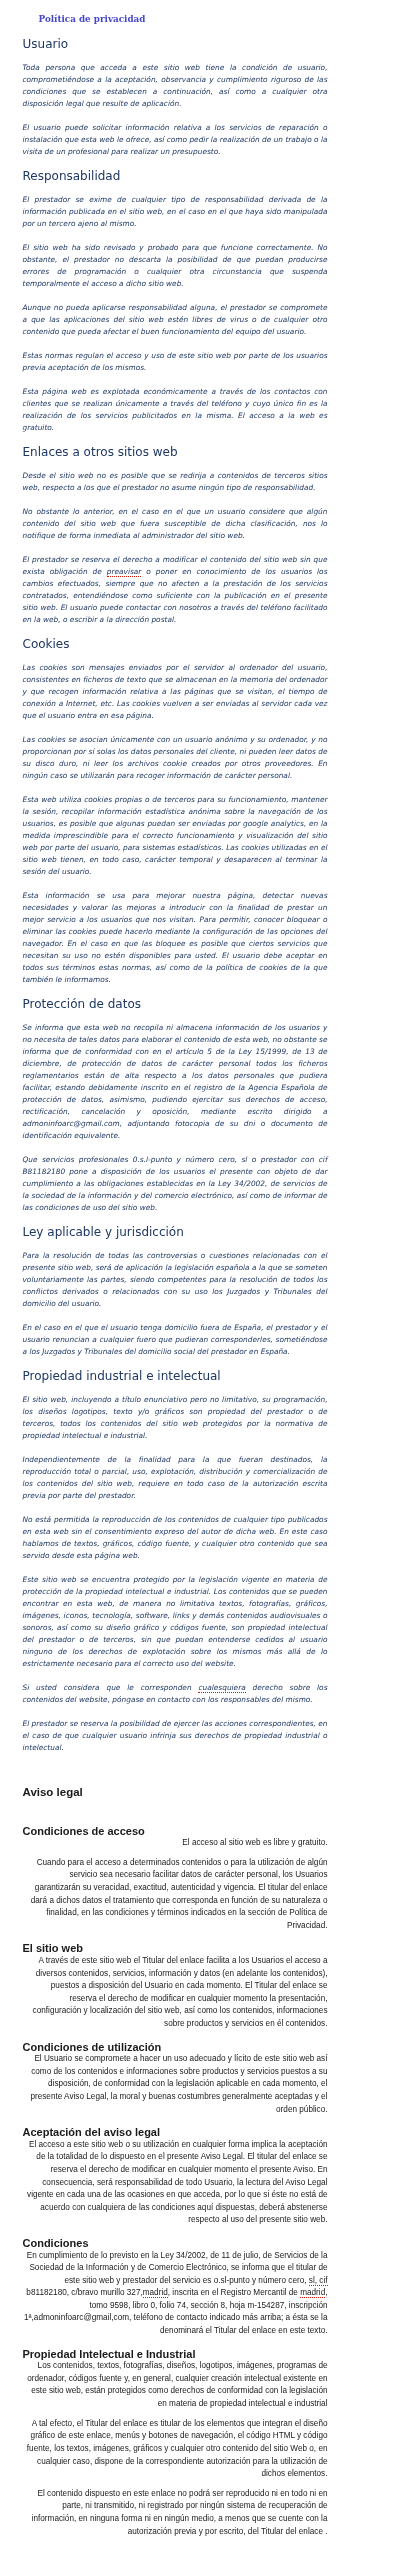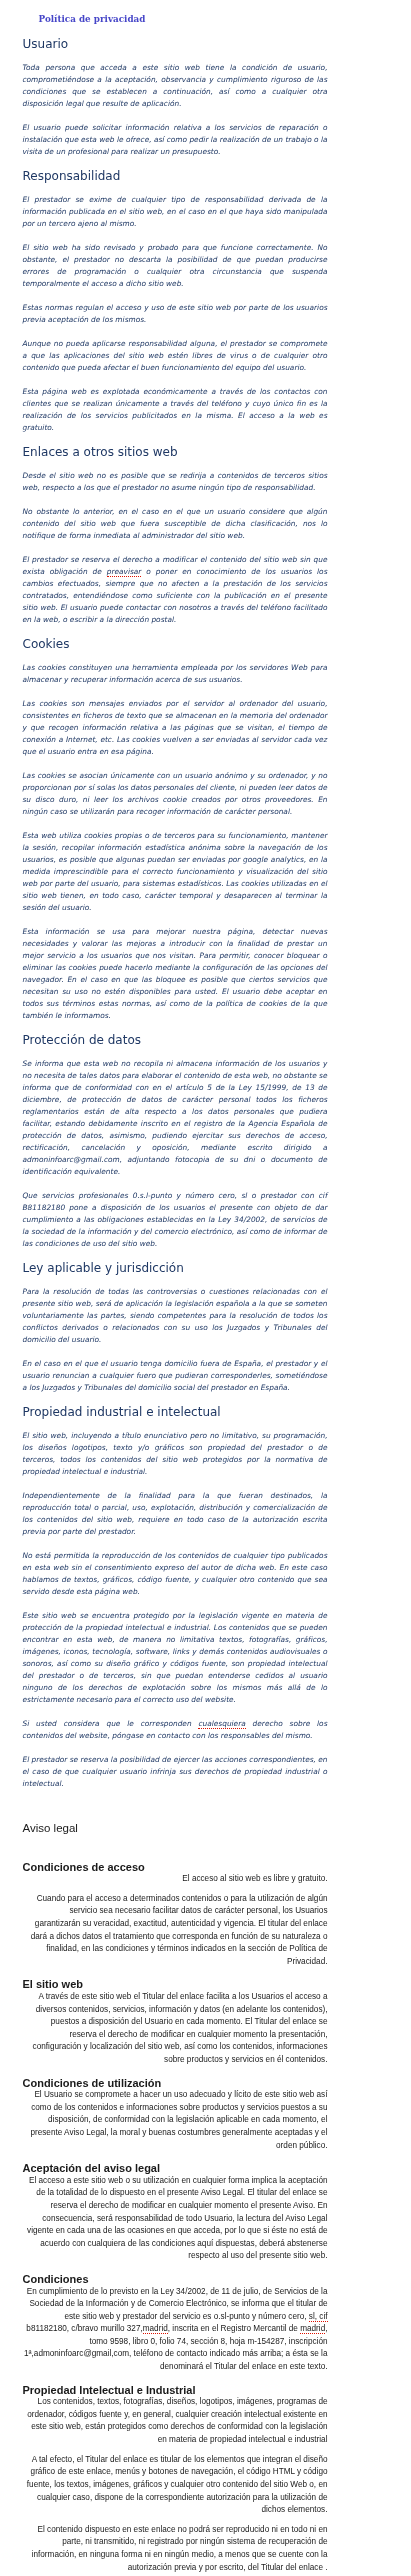--- a/index.html
+++ b/index.html
@@ -34,21 +34,21 @@
   
   .sec-aviso{
     font-family:"Liberation Sans",sans-serif;
     color:#1a1a1a;
     font-size:8.2px;
     line-height:12.6px;
     margin-top:32px;
   }
   .title-aviso{
     font-size:11.5px;
-    font-weight:normal;
+    font-weight:bold;
     color:#1a1a1a;
     margin:0 0 26px 0;
   }
   .sec-aviso .subhead{
     font-size:11px;
     font-weight:bold;
     margin:10px 0 0 0;
   }
   .sec-aviso p{
     margin:0 0 7.1px 0;
@@ -65,29 +65,28 @@
 
   <section class="sec sec-privacy">
     <h1 class="title-privacy">Política de privacidad</h1>
     <div class="blocks">
         <h2 class="subhead">Usuario</h2>
         <p class="para">Toda persona que acceda a este sitio web tiene la condición de usuario, comprometiéndose a la aceptación, observancia y cumplimiento riguroso de las condiciones que se establecen a continuación, así como a cualquier otra disposición legal que resulte de aplicación.</p>
         <p class="para">El usuario puede solicitar información relativa a los servicios de reparación o instalación que esta web le ofrece, así como pedir la realización de un trabajo o la visita de un profesional para realizar un presupuesto.</p>
         <h2 class="subhead">Responsabilidad</h2>
         <p class="para">El prestador se exime de cualquier tipo de responsabilidad derivada de la información publicada en el sitio web, en el caso en el que haya sido manipulada por un tercero ajeno al mismo.</p>
         <p class="para">El sitio web ha sido revisado y probado para que funcione correctamente. No obstante, el prestador no descarta la posibilidad de que puedan producirse errores de programación o cualquier otra circunstancia que suspenda temporalmente el acceso a dicho sitio web.</p>
+        <p class="para">Aunque no pueda aplicarse responsabilidad alguna, el prestador se compromete a que las aplicaciones del sitio web estén libres de virus o de cualquier otro contenido que pueda afectar el buen funcionamiento del equipo del usuario.</p>
         <p class="para">Estas normas regulan el acceso y uso de este sitio web por parte de los usuarios previa aceptación de los mismos.</p>
-        <p class="para">Aunque no pueda aplicarse responsabilidad alguna, el prestador se compromete a que las aplicaciones del sitio web estén libres de virus o de cualquier otro contenido que pueda afectar el buen funcionamiento del equipo del usuario.</p>
         <p class="para">Esta página web es explotada económicamente a través de los contactos con clientes que se realizan únicamente a través del teléfono y cuyo único fin es la realización de los servicios publicitados en la misma. El acceso a la web es gratuito.</p>
         <h2 class="subhead">Enlaces a otros sitios web</h2>
         <p class="para">Desde el sitio web no es posible que se redirija a contenidos de terceros sitios web, respecto a los que el prestador no asume ningún tipo de responsabilidad.</p>
         <p class="para">No obstante lo anterior, en el caso en el que un usuario considere que algún contenido del sitio web que fuera susceptible de dicha clasificación, nos lo notifique de forma inmediata al administrador del sitio web.</p>
         <p class="para">El prestador se reserva el derecho a modificar el contenido del sitio web sin que exista obligación de <span class="spell">preavisar</span> o poner en conocimiento de los usuarios los cambios efectuados, siempre que no afecten a la prestación de los servicios contratados, entendiéndose como suficiente con la publicación en el presente sitio web. El usuario puede contactar con nosotros a través del teléfono facilitado en la web, o escribir a la dirección postal.</p>
         <h2 class="subhead">Cookies</h2>
-        <p class="para">Las cookies constituyen una herramienta empleada por los servidores Web para almacenar y recuperar información acerca de sus usuarios.</p>
         <p class="para">Las cookies son mensajes enviados por el servidor al ordenador del usuario, consistentes en ficheros de texto que se almacenan en la memoria del ordenador y que recogen información relativa a las páginas que se visitan, el tiempo de conexión a Internet, etc. Las cookies vuelven a ser enviadas al servidor cada vez que el usuario entra en esa página.</p>
         <p class="para">Las cookies se asocian únicamente con un usuario anónimo y su ordenador, y no proporcionan por sí solas los datos personales del cliente, ni pueden leer datos de su disco duro, ni leer los archivos cookie creados por otros proveedores. En ningún caso se utilizarán para recoger información de carácter personal.</p>
         <p class="para">Esta web utiliza cookies propias o de terceros para su funcionamiento, mantener la sesión, recopilar información estadística anónima sobre la navegación de los usuarios, es posible que algunas puedan ser enviadas por google analytics, en la medida imprescindible para el correcto funcionamiento y visualización del sitio web por parte del usuario, para sistemas estadísticos. Las cookies utilizadas en el sitio web tienen, en todo caso, carácter temporal y desaparecen al terminar la sesión del usuario.</p>
         <p class="para">Esta información se usa para mejorar nuestra página, detectar nuevas necesidades y valorar las mejoras a introducir con la finalidad de prestar un mejor servicio a los usuarios que nos visitan. Para permitir, conocer bloquear o eliminar las cookies puede hacerlo mediante la configuración de las opciones del navegador. En el caso en que las bloquee es posible que ciertos servicios que necesitan su uso no estén disponibles para usted. El usuario debe aceptar en todos sus términos estas normas, así como de la política de cookies de la que también le informamos.</p>
         <h2 class="subhead">Protección de datos</h2>
         <p class="para">Se informa que esta web no recopila ni almacena información de los usuarios y no necesita de tales datos para elaborar el contenido de esta web, no obstante se informa que de conformidad con en el artículo 5 de la Ley 15/1999, de 13 de diciembre, de protección de datos de carácter personal todos los ficheros reglamentarios están de alta respecto a los datos personales que pudiera facilitar, estando debidamente inscrito en el registro de la Agencia Española de protección de datos, asimismo, pudiendo ejercitar sus derechos de acceso, rectificación, cancelación y oposición, mediante escrito dirigido a admoninfoarc@gmail.com, adjuntando fotocopia de su dni o documento de identificación equivalente.</p>
         <p class="para">Que servicios profesionales 0.s.l-punto y número cero, sl o prestador con cif B81182180 pone a disposición de los usuarios el presente con objeto de dar cumplimiento a las obligaciones establecidas en la Ley 34/2002, de servicios de la sociedad de la información y del comercio electrónico, así como de informar de las condiciones de uso del sitio web.</p>
         <h2 class="subhead">Ley aplicable y jurisdicción</h2>
         <p class="para">Para la resolución de todas las controversias o cuestiones relacionadas con el presente sitio web, será de aplicación la legislación española a la que se someten voluntariamente las partes, siendo competentes para la resolución de todos los conflictos derivados o relacionados con su uso los Juzgados y Tribunales del domicilio del usuario.</p>
         <p class="para">En el caso en el que el usuario tenga domicilio fuera de España, el prestador y el usuario renuncian a cualquier fuero que pudieran corresponderles, sometiéndose a los Juzgados y Tribunales del domicilio social del prestador en España.</p>

